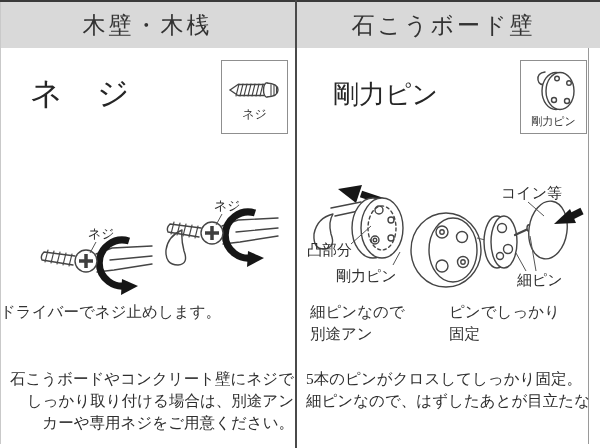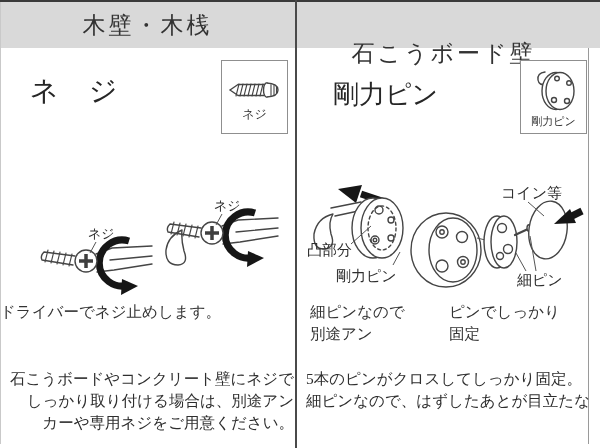--- a/index.html
+++ b/index.html
@@ -6,27 +6,27 @@
   html,body { background:#ffffff; }
   .sheet {
     position:relative; width:600px; height:448px; background:#fff;
     font-family:"Liberation Sans", sans-serif; color:#2e2e2e; overflow:hidden;
   }
   .top-border   { position:absolute; left:0; top:0; width:600px; height:2px; background:#3a3a3a; }
   .header-band  { position:absolute; left:0; top:2px; width:600px; height:46px; background:#d9d9d9; }
   .header-cell  { position:absolute; top:2px; height:46px; line-height:46px; text-align:center;
                   font-size:23px; letter-spacing:3px; color:#333333; }
   .header-cell.hc-left  { left:0;   width:295px; }
-  .header-cell.hc-right { left:297px; width:293px;margin-top:28px; }
+  .header-cell.hc-right { left:297px; width:293px; }
   .v-divider  { position:absolute; left:295px; top:0; width:2px; height:448px; background:#4a4a4a; }
   .left-edge  { position:absolute; left:0; top:2px; width:1px; height:442px; background:#c9c9c9; }
   .right-edge { position:absolute; left:588px; top:48px; width:1px; height:396px; background:#9a9a9a; }
 
   .title { position:absolute; color:#262626; }
-  #title-left  { left:30px;  top:72px; font-size:28px; letter-spacing:1px; }
+  #title-left  { left:30px;  top:72px; font-size:32px; letter-spacing:1px; }
   #title-right { left:333px; top:77px; font-size:26px; }
 
   .icon-box { position:absolute; top:60px; width:67px; height:74px; border:1px solid #8f8f8f;
               background:#fff; display:flex; flex-direction:column; align-items:center;
               justify-content:center; gap:3px; }
   #icon-box-left  { left:221px; }
   #icon-box-right { left:520px; }
   .icon-box .lbl { font-size:12px; color:#333; line-height:12px; }
   #icon-box-right .lbl { font-size:11px; }
 

